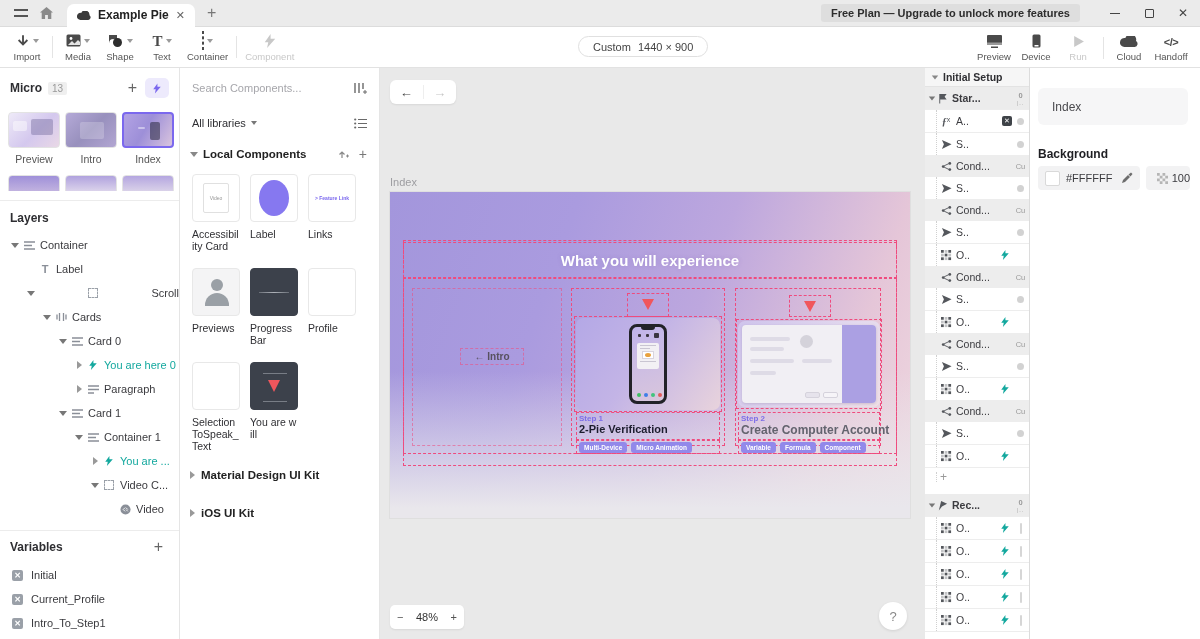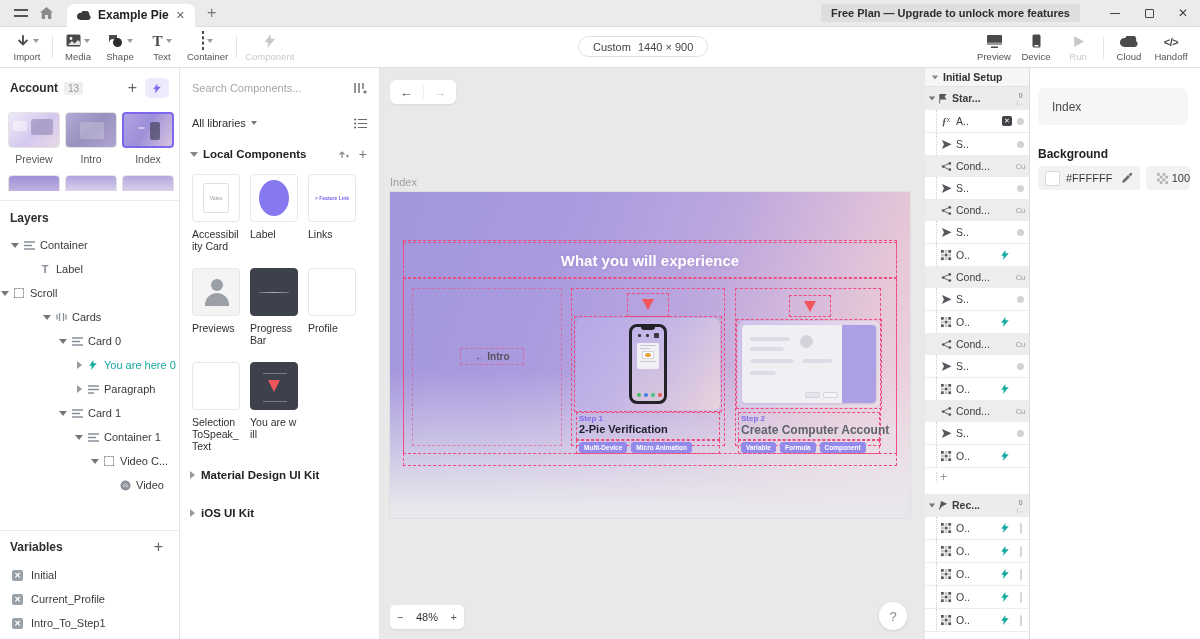--- a/index.html
+++ b/index.html
@@ -329,21 +329,21 @@
           <span><span style="font-size:11px;font-weight:bold;color:#4a4a4a;letter-spacing:-.5px;">&lt;/&gt;</span></span>
         </div>
         <div class="ti-lbl">Handoff</div>
       </div>
     </div>
 
   <div class="main">
 
     <div class="sidebar">
       <div class="sec-head scenes-head">
-        <span class="sec-title">Account</span>
+        <span class="sec-title">Micro</span>
         <span class="count-badge">13</span>
         <span class="plus-btn">+</span>
         <span class="bolt-btn">
           <svg width="10" height="11" viewBox="0 0 12 12">
               <path d="M6.5 0L1.5 7h3L3.5 12l7-8h-4z" fill="#7b68ee"></path>
             </svg>
         </span>
       </div>
       <div class="scene-row" id="scene-row">
           <div class="scene-item">
@@ -397,21 +397,21 @@
               </span>
               <span class="l-lbl">Container</span>
             </div>
             <div class="layer-row" style="padding-left: 26px;">
               <span class="arrow"></span>
               <span class="layer-ico">
                 <span><span style="font-size:11px;color:#8a8f98;font-weight:bold;">T</span></span>
               </span>
               <span class="l-lbl">Label</span>
             </div>
-            <div class="layer-row" style="">
+            <div class="layer-row" style="padding-left: 26px; justify-content: space-between;">
               <span class="arrow">
                 <span class="tri-open"></span>
               </span>
               <span class="layer-ico">
                 <span>
                   <span style="display:block;width:10px;height:10px;border:1px dashed #9aa0a8;"></span>
                 </span>
               </span>
               <span class="l-lbl">Scroll</span>
             </div>
@@ -485,20 +485,33 @@
                 <span class="tri-open"></span>
               </span>
               <span class="layer-ico">
                 <span>
                   <svg width="11" height="9" viewBox="0 0 11 9">
                     <path d="M0 1h11M0 4.5h8M0 8h11" stroke="#8a8f98" stroke-width="1.4"></path>
                   </svg>
                 </span>
               </span>
               <span class="l-lbl">Container 1</span>
+            </div>
+            <div class="layer-row teal" style="padding-left: 90px;">
+              <span class="arrow">
+                <span class="tri-closed"></span>
+              </span>
+              <span class="layer-ico">
+                <span>
+                  <svg width="10" height="10" viewBox="0 0 12 12">
+                    <path d="M6.5 0L1.5 7h3L3.5 12l7-8h-4z" fill="#13a89e"></path>
+                  </svg>
+                </span>
+              </span>
+              <span class="l-lbl">You are ...</span>
             </div>
             <div class="layer-row" style="padding-left: 90px;">
               <span class="arrow">
                 <span class="tri-open"></span>
               </span>
               <span class="layer-ico">
                 <span>
                   <span style="display:block;width:10px;height:10px;border:1px dashed #9aa0a8;"></span>
                 </span>
               </span>

